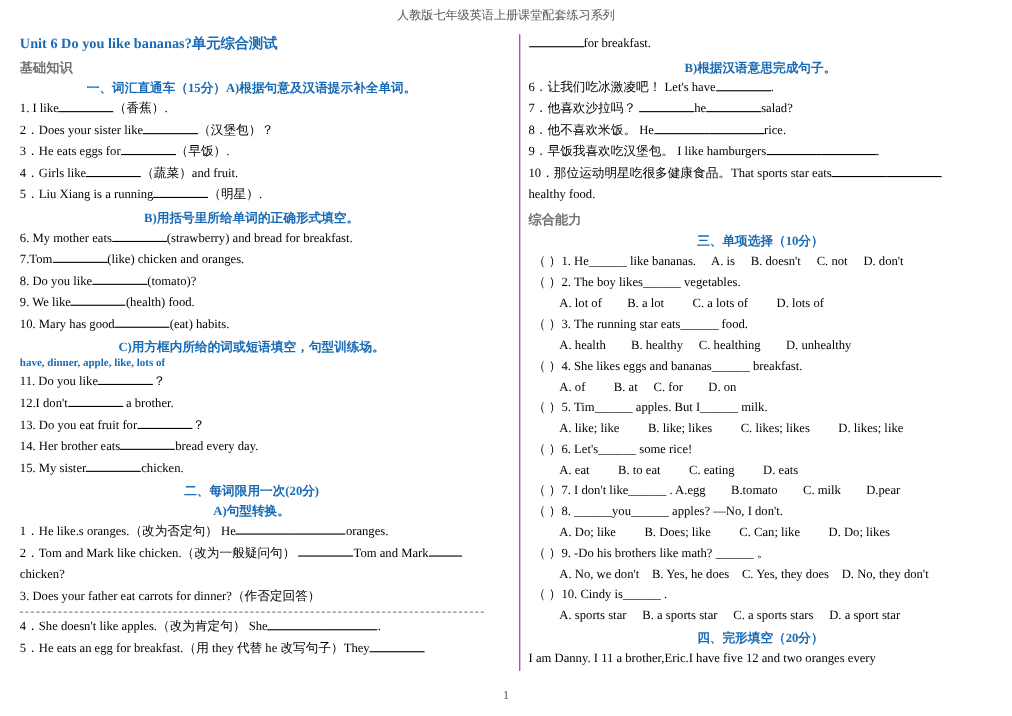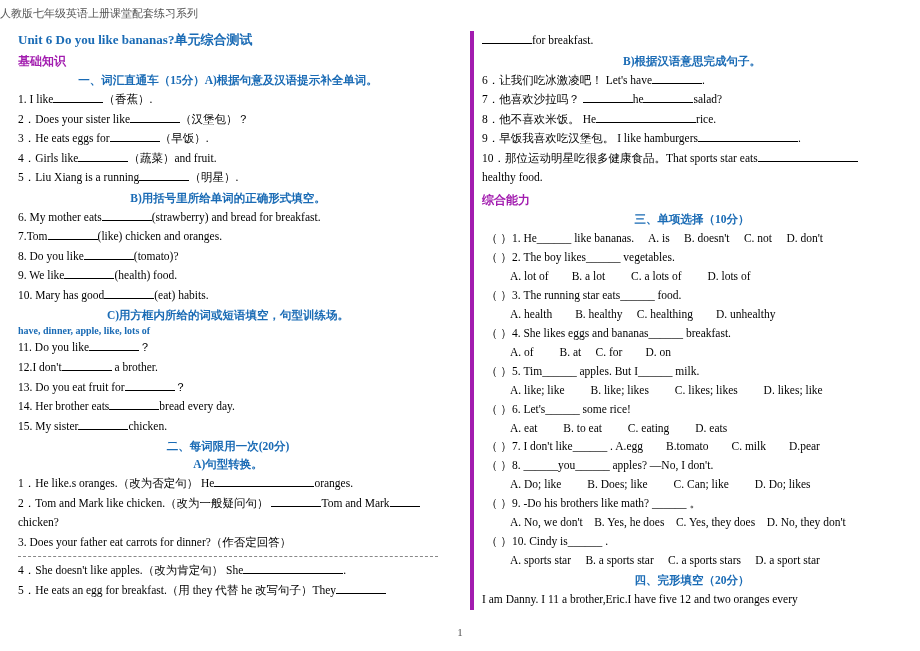--- a/index.html
+++ b/index.html
@@ -6,50 +6,50 @@
     body {
       font-family: "SimSun", "宋体", serif;
       font-size: 12px;
       background: #fff;
       color: #000;
       width: 920px;
       min-height: 651px;
       position: relative;
     }
     .page-header {
-      text-align: left;
+      text-align: center;
       font-size: 11px;
       color: #555;
       padding: 6px 0 4px 0;
       border-bottom: none;
     }
     .content-wrapper {
       display: flex;
       padding: 6px 18px 10px 18px;
       gap: 24px;
     }
     .left-col {
       flex: 1;
       padding-right: 8px;
     }
     .right-col {
       flex: 1;
       padding-left: 8px;
-      border-left: 4px solid #a21caf;
+      border-left: 1px solid #a21caf;
     }
     .title {
       font-size: 13px;
       font-weight: bold;
       color: #1a6bb5;
       margin-bottom: 4px;
     }
     .section-title {
       font-size: 12px;
       font-weight: bold;
-      color: #a21caf;
+      color: #737373;
       margin: 4px 0 2px 0;
     }
     .sub-section {
       font-size: 11.5px;
       color: #1a6bb5;
       margin: 3px 0 2px 0;
       font-weight: bold;
       text-align: center;
     }
     .line {

